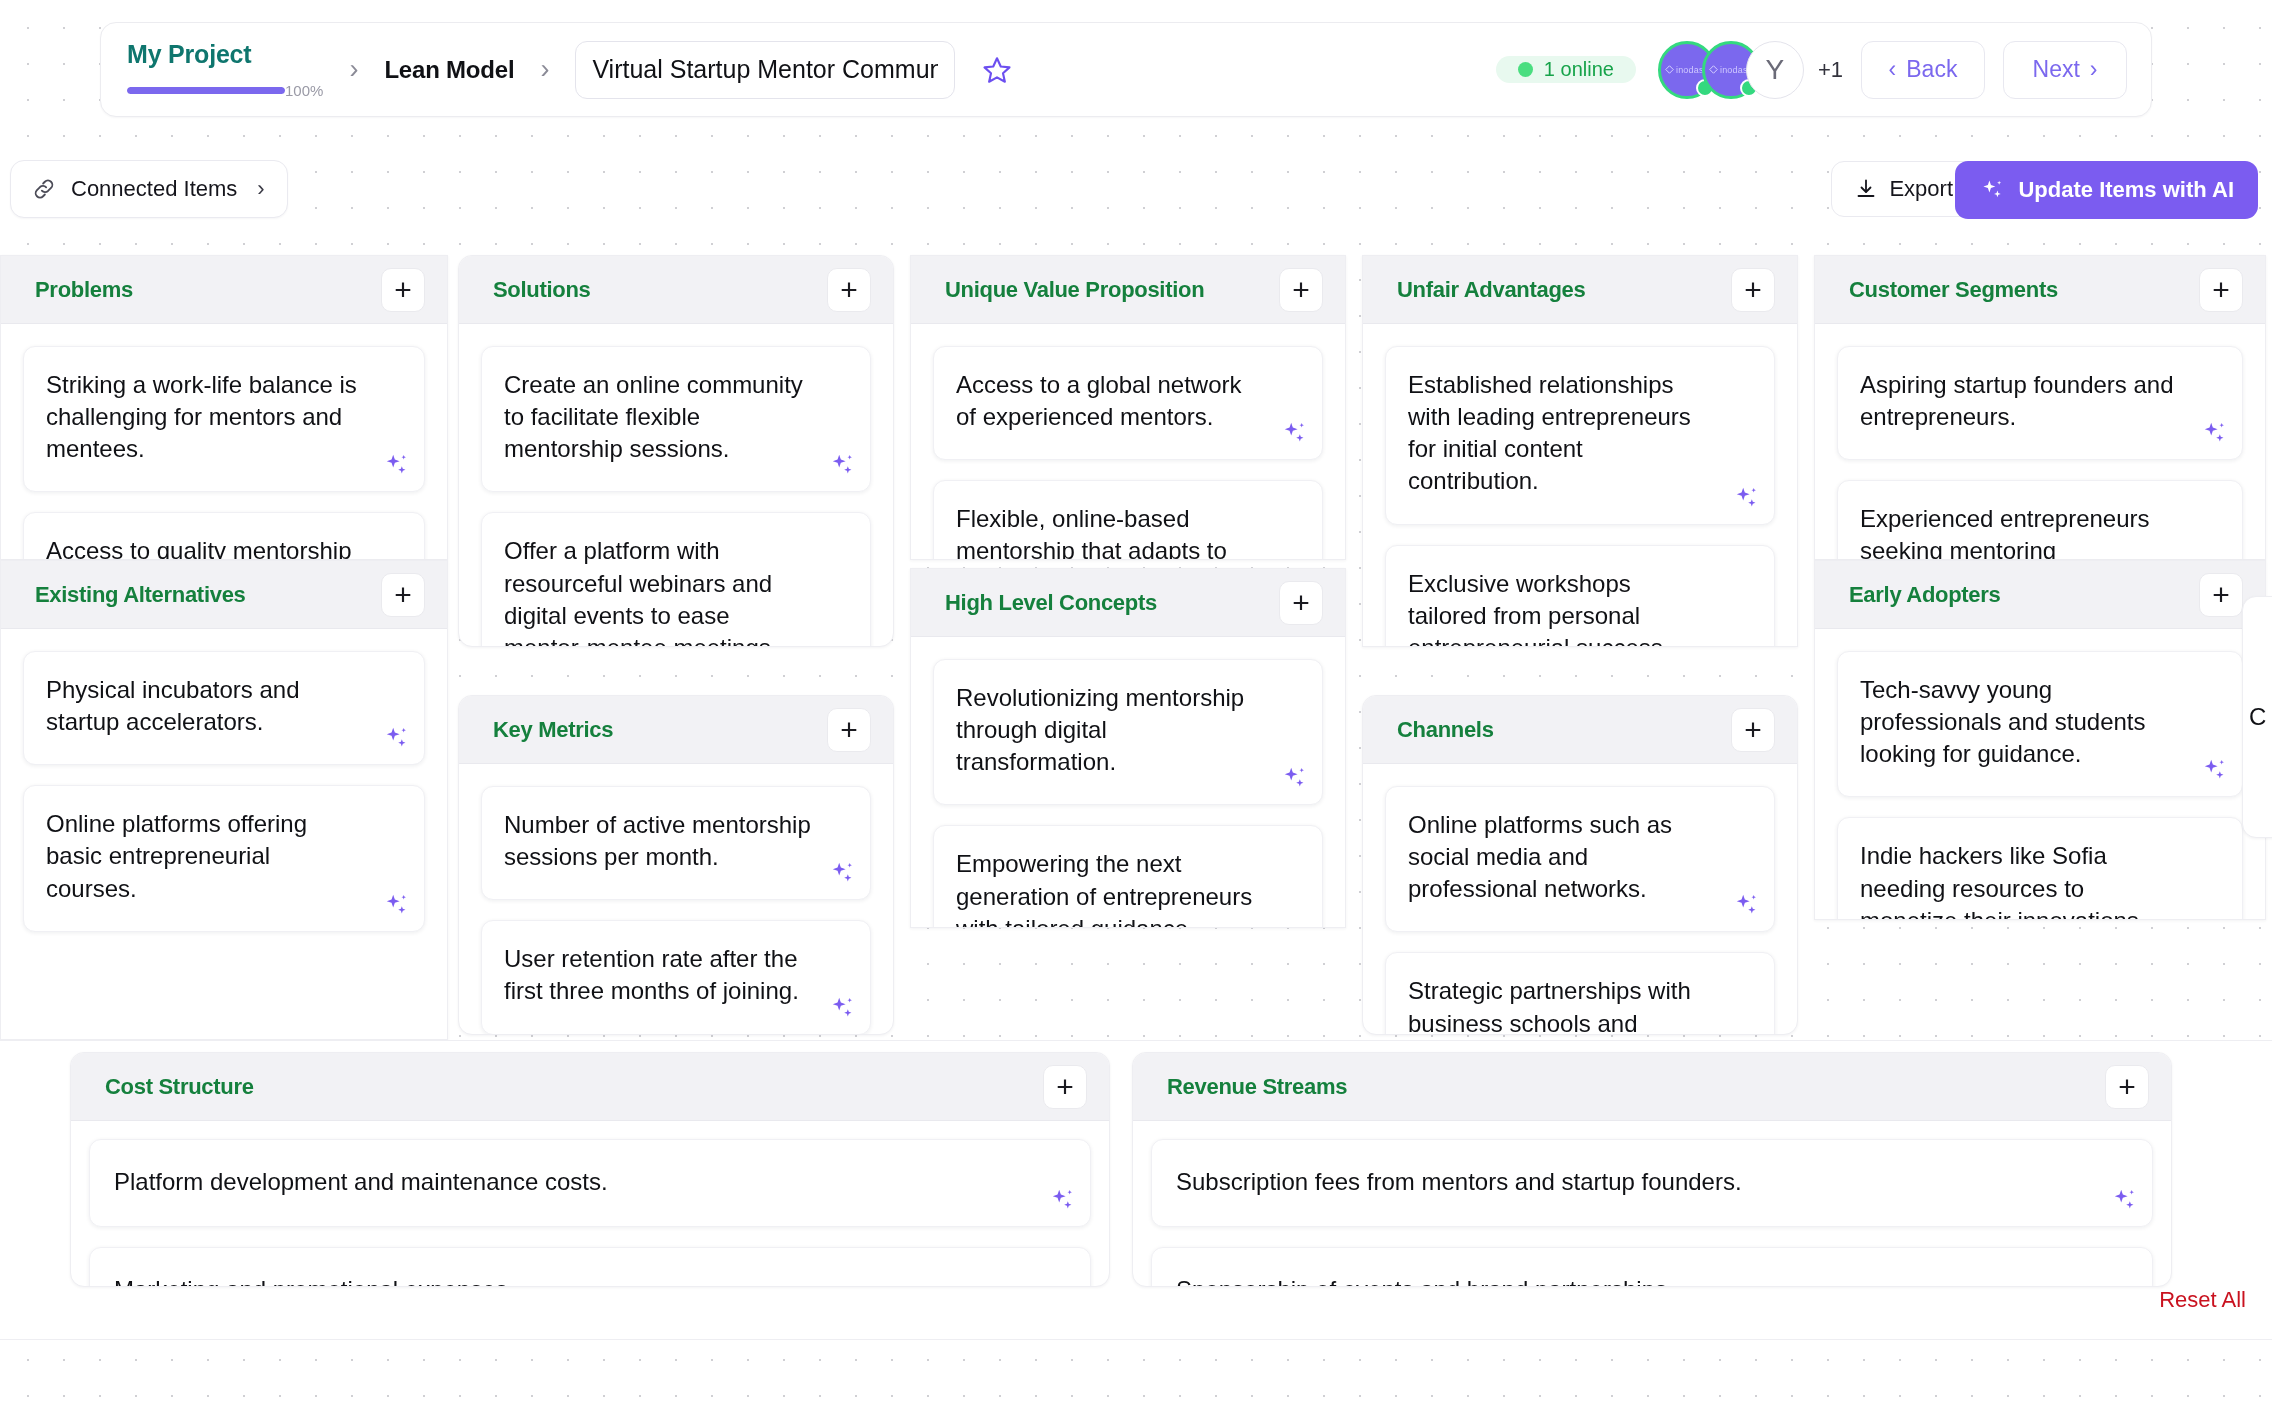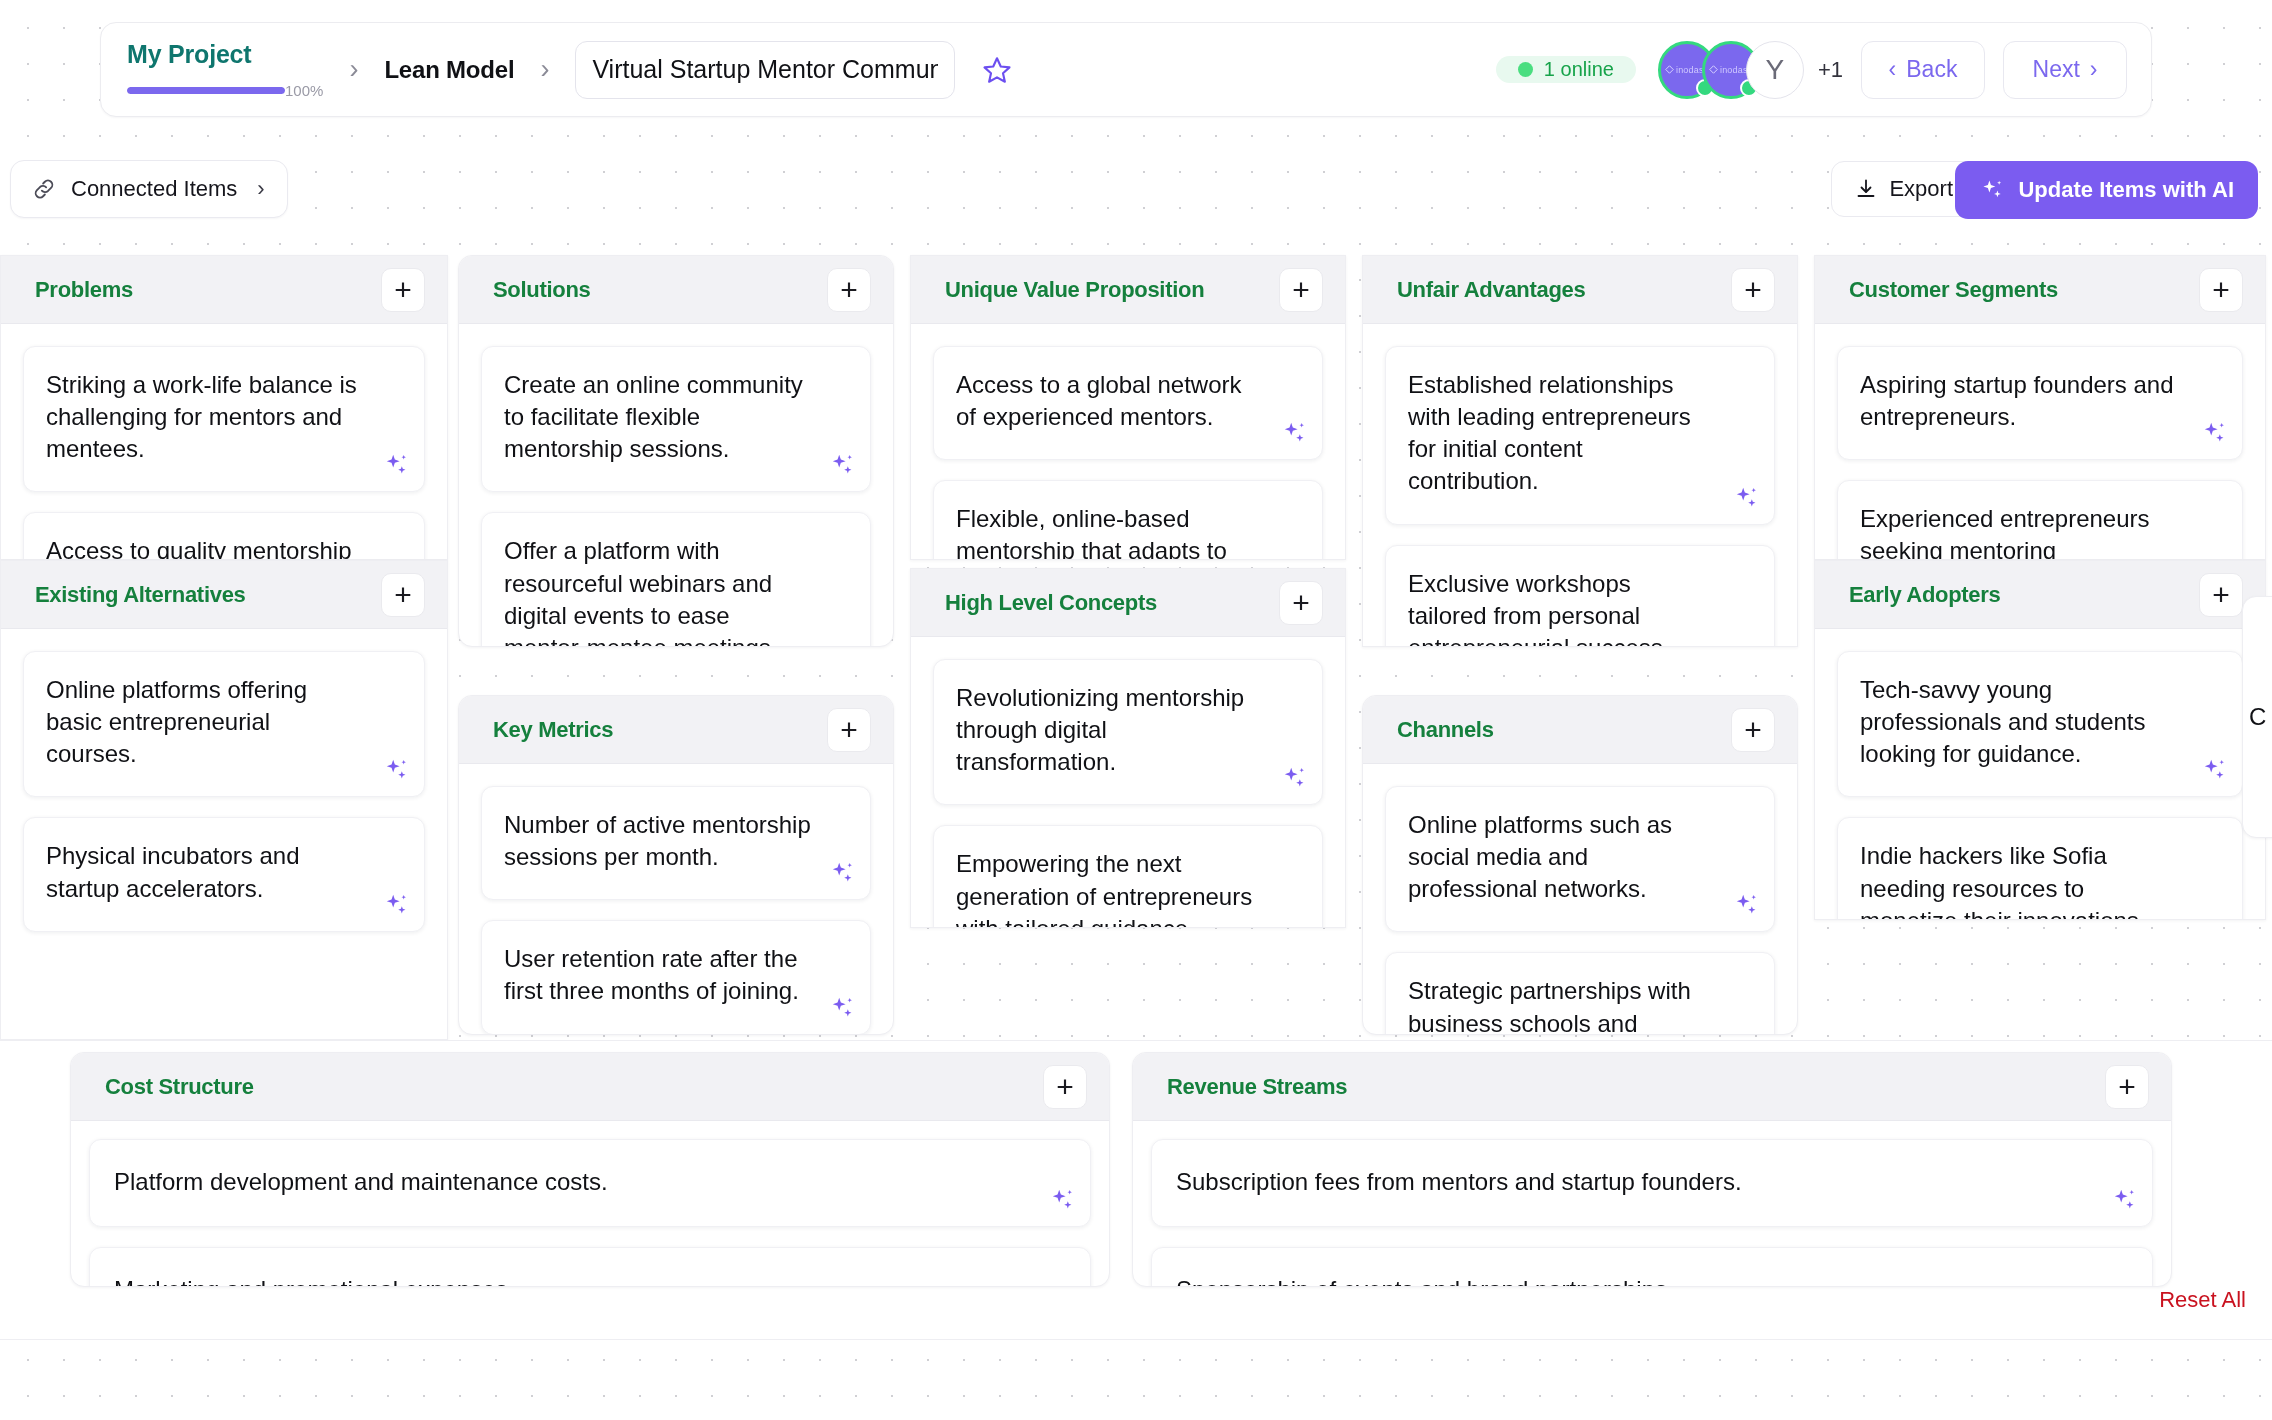--- a/index.html
+++ b/index.html
@@ -307,29 +307,29 @@
             </div>
           </div>
         </div>
         <div class="panel" style="height:480px">
           <div class="panel-head">
             <span class="panel-title">Existing Alternatives</span>
             <button class="add-btn">+</button>
           </div>
           <div class="panel-body">
             <div class="card">
+              <div class="card-text">Physical incubators and startup accelerators.</div>
+              <svg class="spark" viewBox="0 0 24 24" fill="currentColor">
+                <path d="M9.6 3.2 11 7.3l4.1 1.4-4.1 1.4-1.4 4.1-1.4-4.1L4.1 8.7l4.1-1.4z"></path>
+                <path d="M17 13l.8 2.3 2.3.8-2.3.8-.8 2.3-.8-2.3-2.3-.8 2.3-.8z"></path>
+                <path d="M18.6 3.4l.5 1.4 1.4.5-1.4.5-.5 1.4-.5-1.4-1.4-.5 1.4-.5z"></path>
+              </svg>
+            </div>
+            <div class="card">
               <div class="card-text">Online platforms offering basic entrepreneurial courses.</div>
-              <svg class="spark" viewBox="0 0 24 24" fill="currentColor">
-                <path d="M9.6 3.2 11 7.3l4.1 1.4-4.1 1.4-1.4 4.1-1.4-4.1L4.1 8.7l4.1-1.4z"></path>
-                <path d="M17 13l.8 2.3 2.3.8-2.3.8-.8 2.3-.8-2.3-2.3-.8 2.3-.8z"></path>
-                <path d="M18.6 3.4l.5 1.4 1.4.5-1.4.5-.5 1.4-.5-1.4-1.4-.5 1.4-.5z"></path>
-              </svg>
-            </div>
-            <div class="card">
-              <div class="card-text">Physical incubators and startup accelerators.</div>
               <svg class="spark" viewBox="0 0 24 24" fill="currentColor">
                 <path d="M9.6 3.2 11 7.3l4.1 1.4-4.1 1.4-1.4 4.1-1.4-4.1L4.1 8.7l4.1-1.4z"></path>
                 <path d="M17 13l.8 2.3 2.3.8-2.3.8-.8 2.3-.8-2.3-2.3-.8 2.3-.8z"></path>
                 <path d="M18.6 3.4l.5 1.4 1.4.5-1.4.5-.5 1.4-.5-1.4-1.4-.5 1.4-.5z"></path>
               </svg>
             </div>
           </div>
         </div>
       </div>
 

